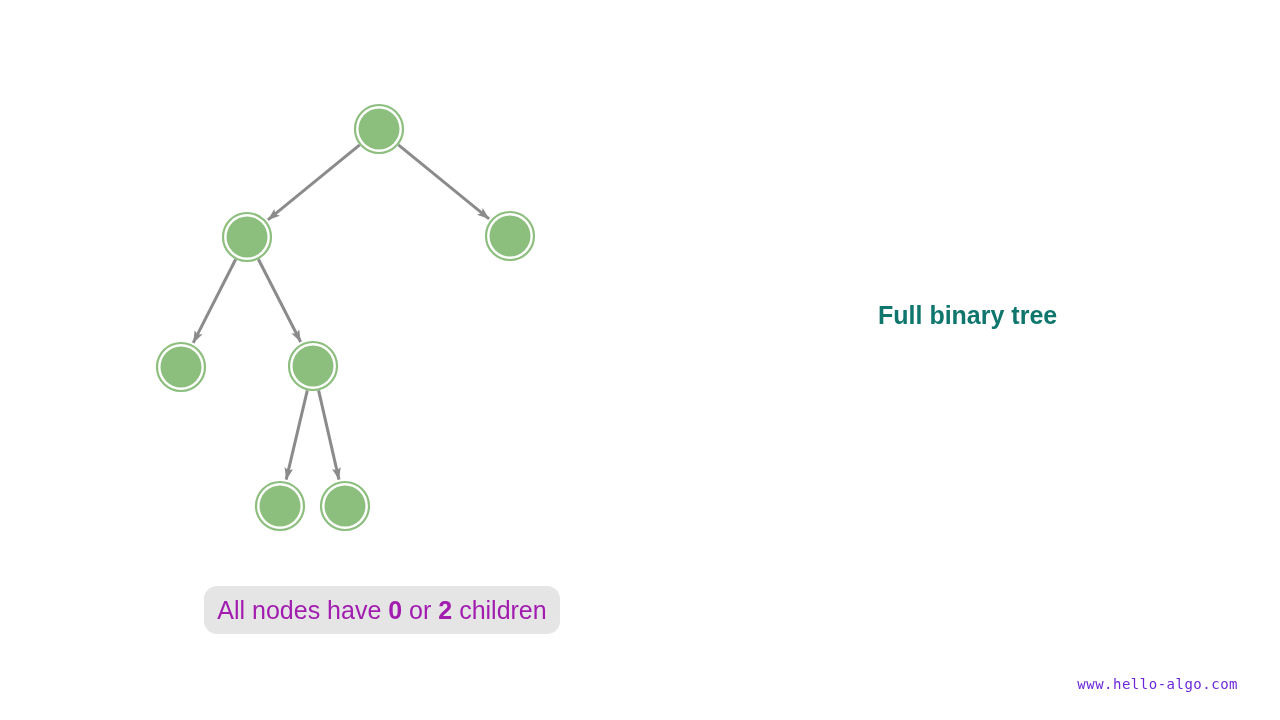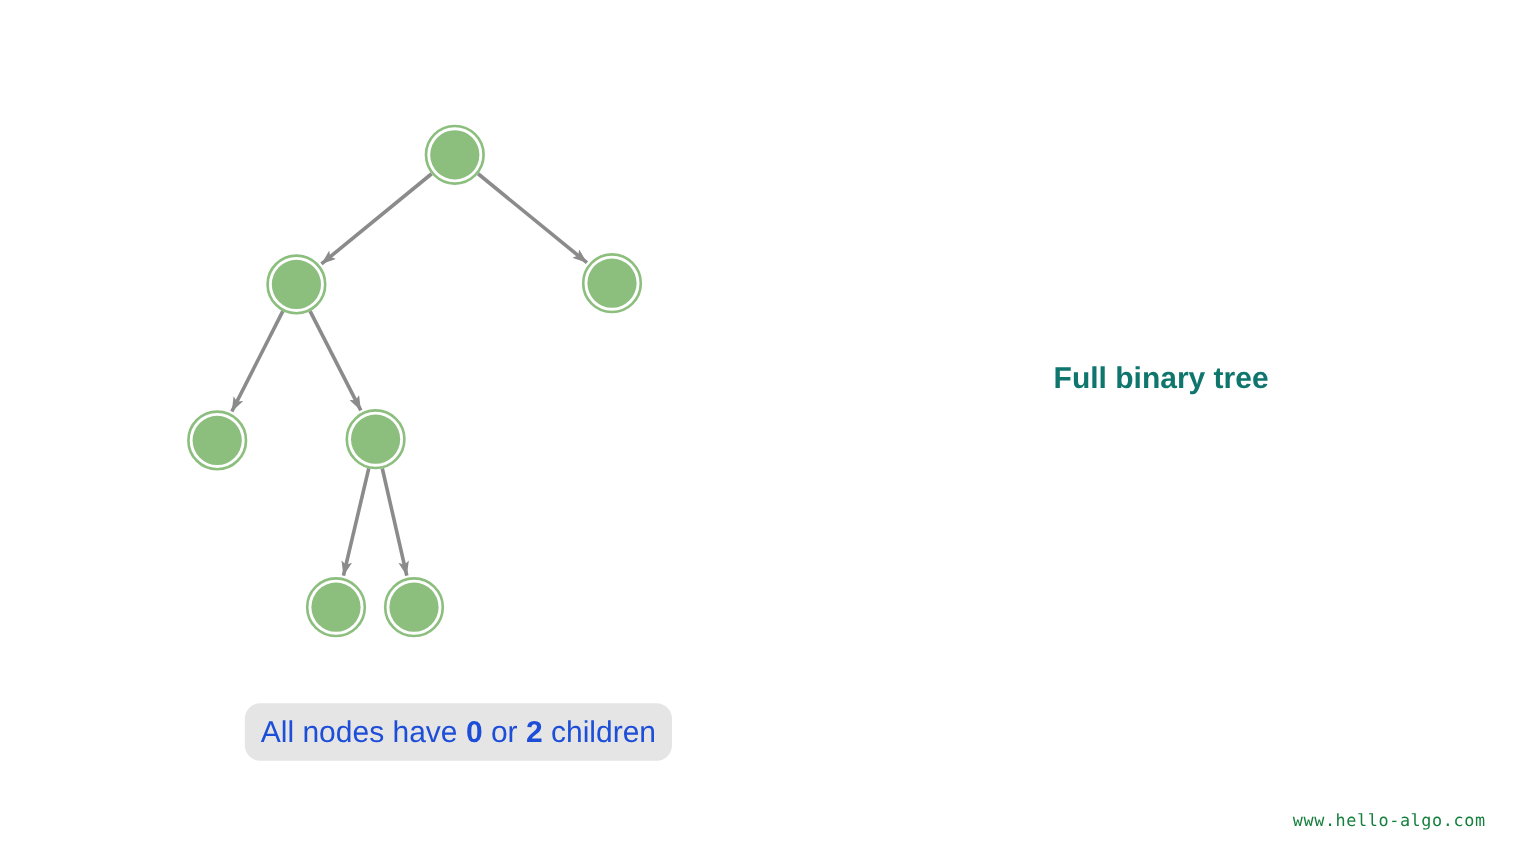--- a/index.html
+++ b/index.html
@@ -104,19 +104,19 @@
         </g>
         <g>
           <circle cx="345" cy="506" r="24" fill="#ffffff" stroke="#8cbe7e" stroke-width="2.2"></circle>
           <circle cx="345" cy="506" r="20.5" fill="#8cbe7e"></circle>
         </g>
       </g>
   </svg>
 
   <div class="title" style="color: #0f766e;">Full binary tree</div>
 
-  <div class="caption" style="background: rgb(229, 229, 229); color: #1d4ed8;">
+  <div class="caption" style="background: rgb(229, 229, 229); color: #a21caf;">
     <span>All nodes have </span><b>0</b><span> or </span><b>2</b><span> children</span>
   </div>
 
-  <div class="watermark" style="color: #15803d;">www.hello-algo.com</div>
+  <div class="watermark" style="color: #6d28d9;">www.hello-algo.com</div>
 
 </div>
 
 </body></html>

